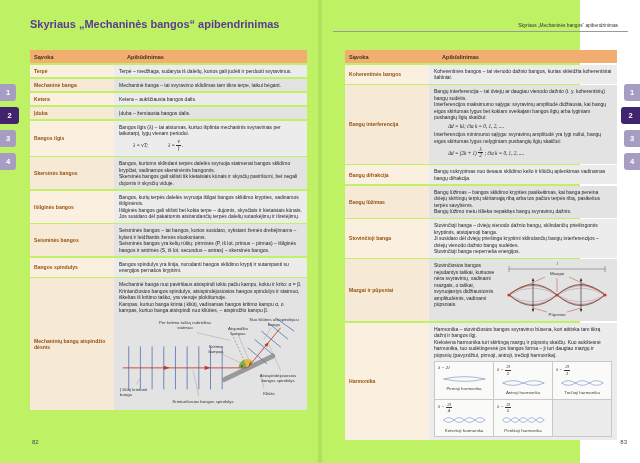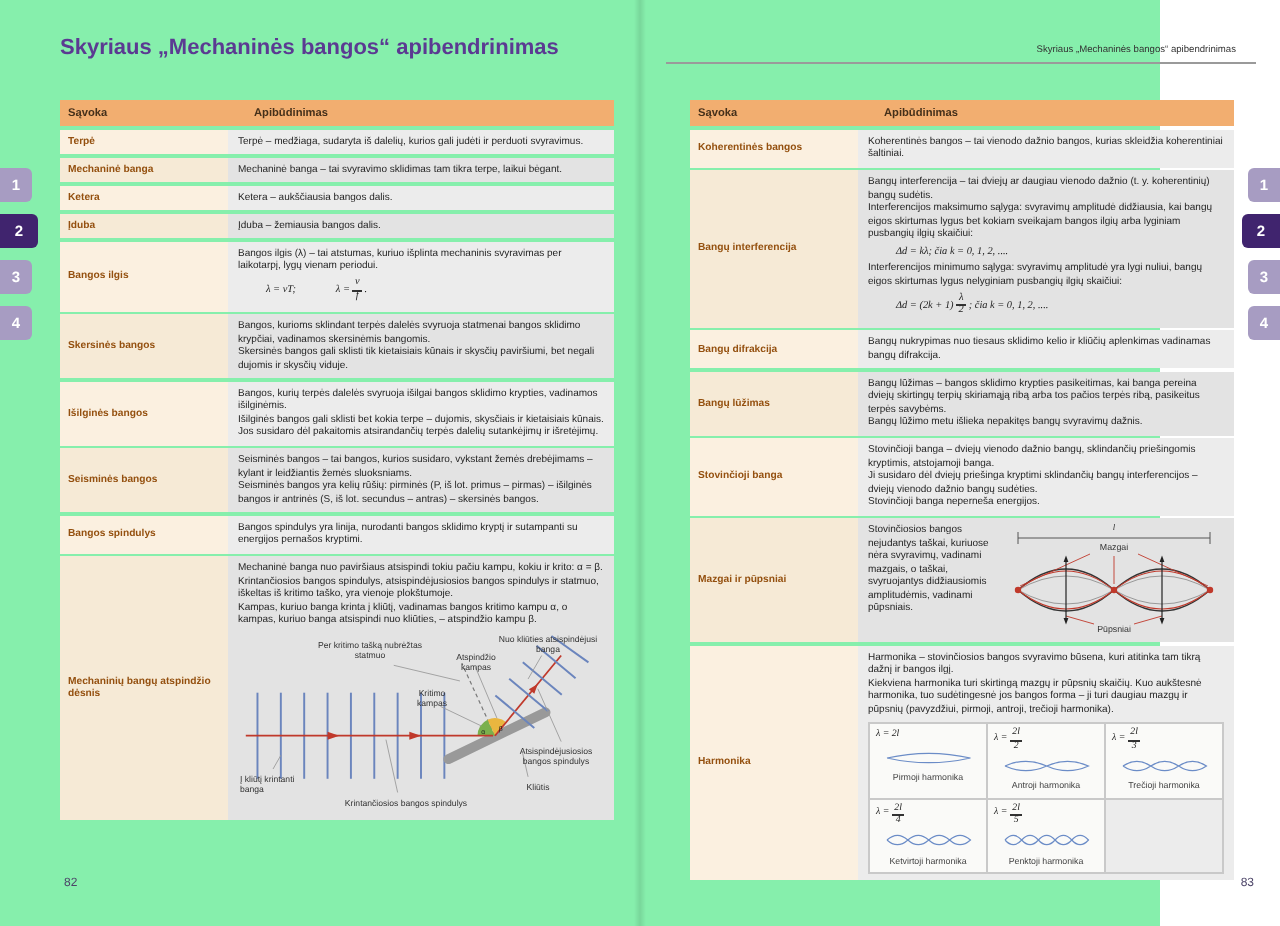--- a/index.html
+++ b/index.html
@@ -1,17 +1,17 @@
 <!DOCTYPE html>
 <html><head>
 <meta charset="utf-8">
 <style>
   html,body{margin:0;padding:0;}
   body{width:640px;height:463px;background:#fff;font-family:"Liberation Sans",sans-serif;overflow:hidden;}
-  .spread{position:relative;width:580px;height:463px;background:#86efac;}
+  .spread{position:relative;width:580px;height:463px;background:#bef264;}
   .page{position:absolute;top:0;width:320px;height:463px;overflow:hidden;}
   .page-left{left:0;}
   .page-right{left:320px;}
   .page-divider{position:absolute;left:317px;top:0;width:6px;height:463px;
     background:linear-gradient(to right,rgba(0,0,0,0),rgba(0,0,0,0.10),rgba(0,0,0,0));}
   .page-title{position:absolute;left:30px;top:18px;width:280px;margin:0;font-size:11px;font-weight:bold;color:#5b3a92;}
   .running-head{position:absolute;top:23px;right:22px;font-size:4.8px;color:#333;}
   .head-rule{position:absolute;top:31px;left:13px;right:12px;height:1px;background:#9a9a9a;}
   .tbl{position:absolute;top:50px;}
   #tbl-left{left:30px;width:277px;}

